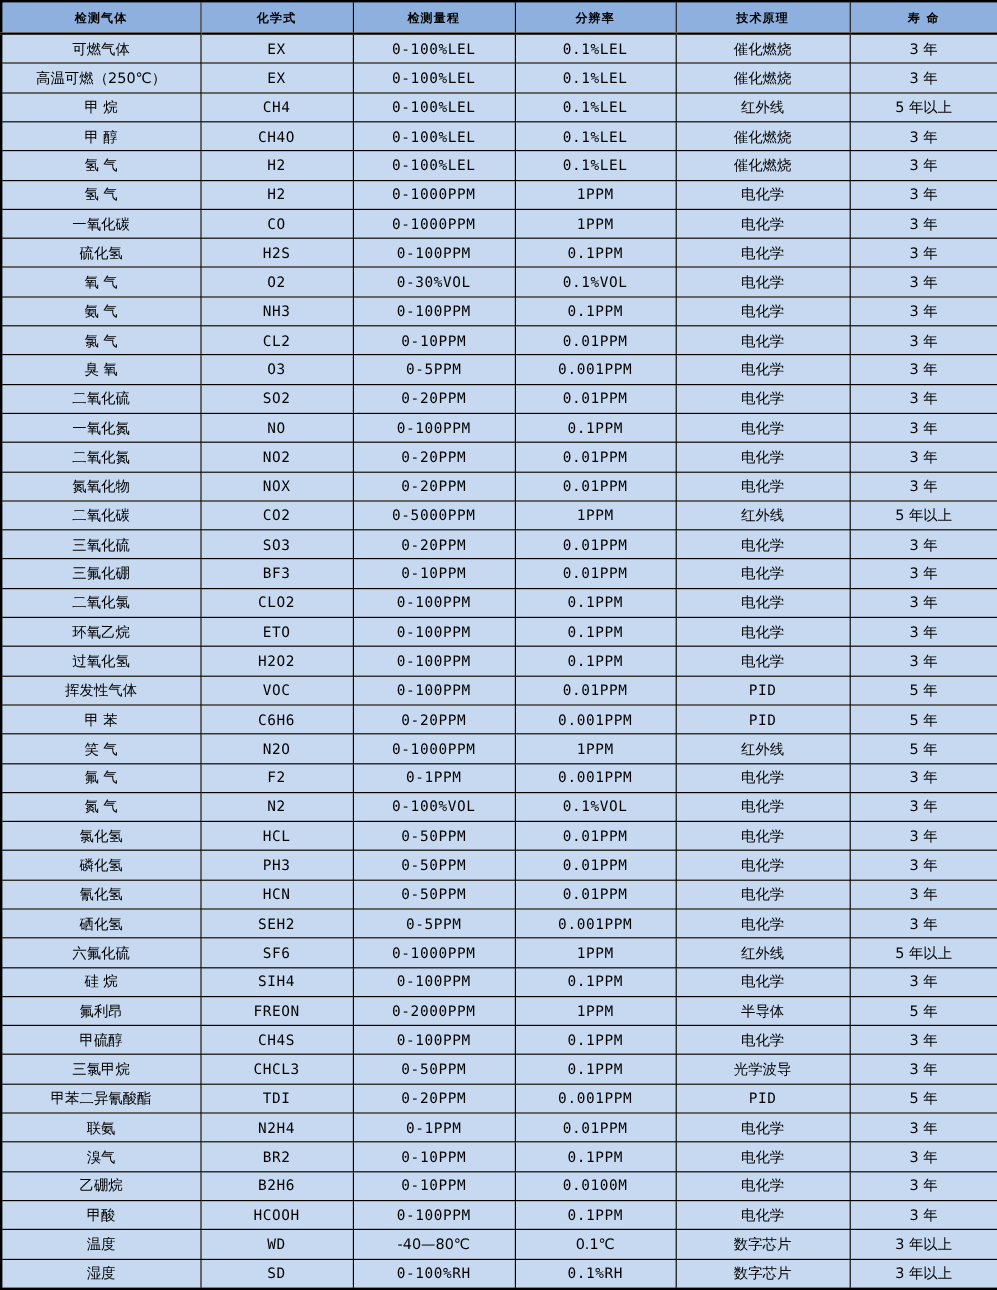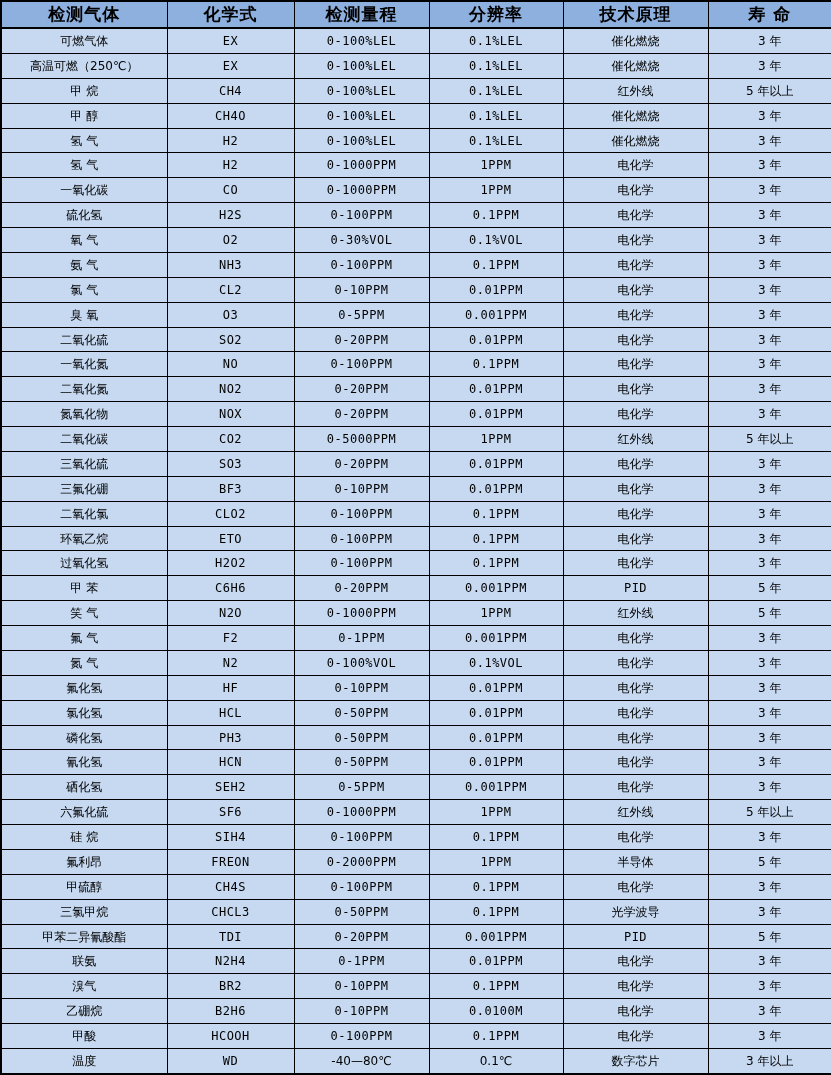--- a/index.html
+++ b/index.html
@@ -24,21 +24,21 @@
   th,td{
     border:1px solid var(--border);
     text-align:center;
     vertical-align:middle;
     padding:0 2px;
     overflow:hidden;
     white-space:nowrap;
   }
   thead th{
     background:var(--header-bg);
-    font-size:17px;
+    font-size:10px;
     font-weight:bold;
     height:25px;
     border-bottom:2px solid var(--border);
     letter-spacing:1px;
   }
   tbody td{
     background:var(--row-bg);
     font-size:12px;
     height:19px;
     line-height:1;
@@ -242,20 +242,28 @@
       </tr>
       <tr>
         <td>过氧化氢</td>
         <td class="mono">H2O2</td>
         <td class="mono">0-100PPM</td>
         <td class="mono">0.1PPM</td>
         <td>电化学</td>
         <td>3 年</td>
       </tr>
       <tr>
+        <td>挥发性气体</td>
+        <td class="mono">VOC</td>
+        <td class="mono">0-100PPM</td>
+        <td class="mono">0.01PPM</td>
+        <td class="mono">PID</td>
+        <td>5 年</td>
+      </tr>
+      <tr>
         <td>甲 苯</td>
         <td class="mono">C6H6</td>
         <td class="mono">0-20PPM</td>
         <td class="mono">0.001PPM</td>
         <td class="mono">PID</td>
         <td>5 年</td>
       </tr>
       <tr>
         <td>笑 气</td>
         <td class="mono">N2O</td>
@@ -270,28 +278,20 @@
         <td class="mono">0-1PPM</td>
         <td class="mono">0.001PPM</td>
         <td>电化学</td>
         <td>3 年</td>
       </tr>
       <tr>
         <td>氮 气</td>
         <td class="mono">N2</td>
         <td class="mono">0-100%VOL</td>
         <td class="mono">0.1%VOL</td>
-        <td>电化学</td>
-        <td>3 年</td>
-      </tr>
-      <tr>
-        <td>氟化氢</td>
-        <td class="mono">HF</td>
-        <td class="mono">0-10PPM</td>
-        <td class="mono">0.01PPM</td>
         <td>电化学</td>
         <td>3 年</td>
       </tr>
       <tr>
         <td>氯化氢</td>
         <td class="mono">HCL</td>
         <td class="mono">0-50PPM</td>
         <td class="mono">0.01PPM</td>
         <td>电化学</td>
         <td>3 年</td>
@@ -401,14 +401,22 @@
         <td>3 年</td>
       </tr>
       <tr>
         <td>温度</td>
         <td class="mono">WD</td>
         <td>-40—80℃</td>
         <td>0.1℃</td>
         <td>数字芯片</td>
         <td>3 年以上</td>
       </tr>
+      <tr>
+        <td>湿度</td>
+        <td class="mono">SD</td>
+        <td class="mono">0-100%RH</td>
+        <td class="mono">0.1%RH</td>
+        <td>数字芯片</td>
+        <td>3 年以上</td>
+      </tr>
     </tbody>
 </table>
 
 </body></html>

